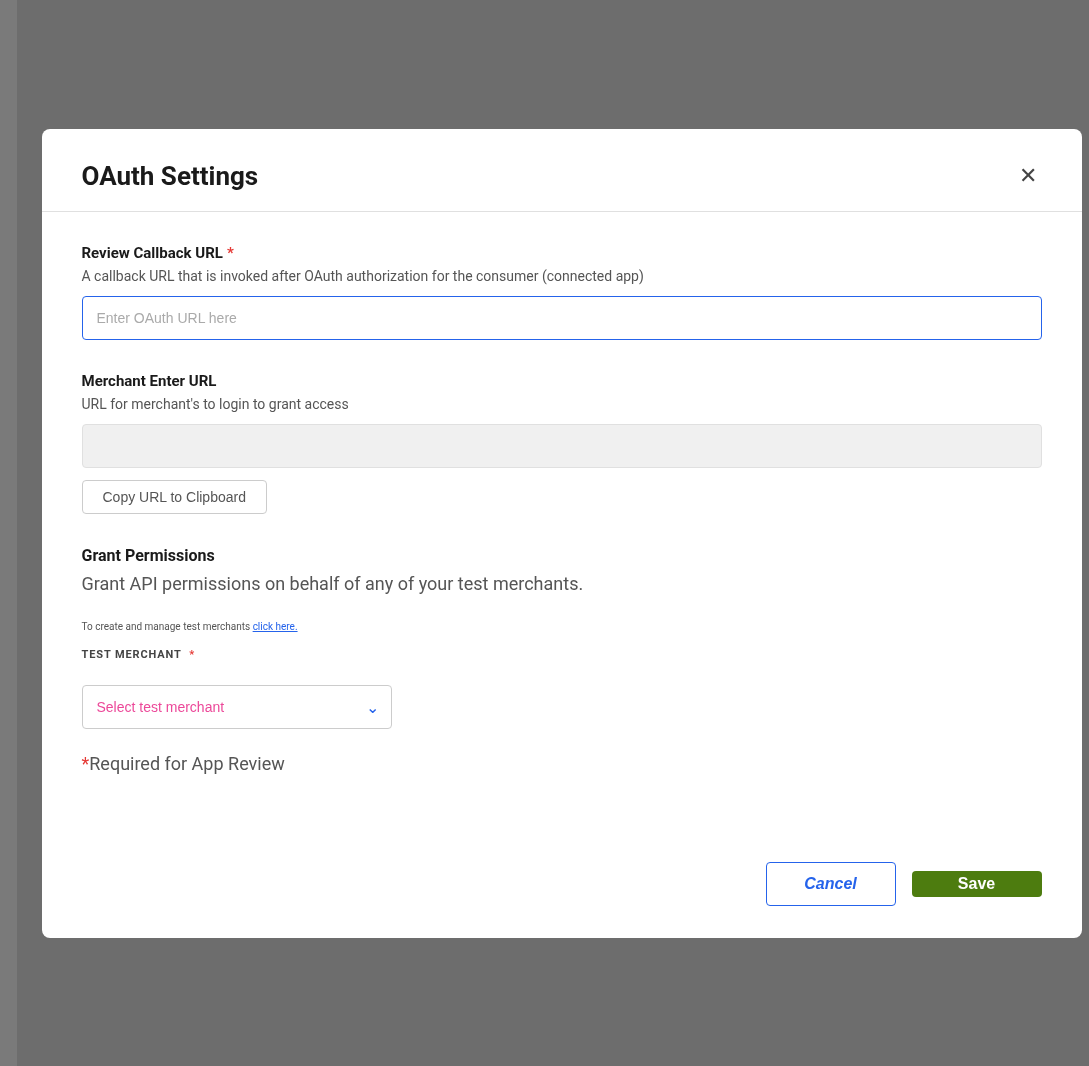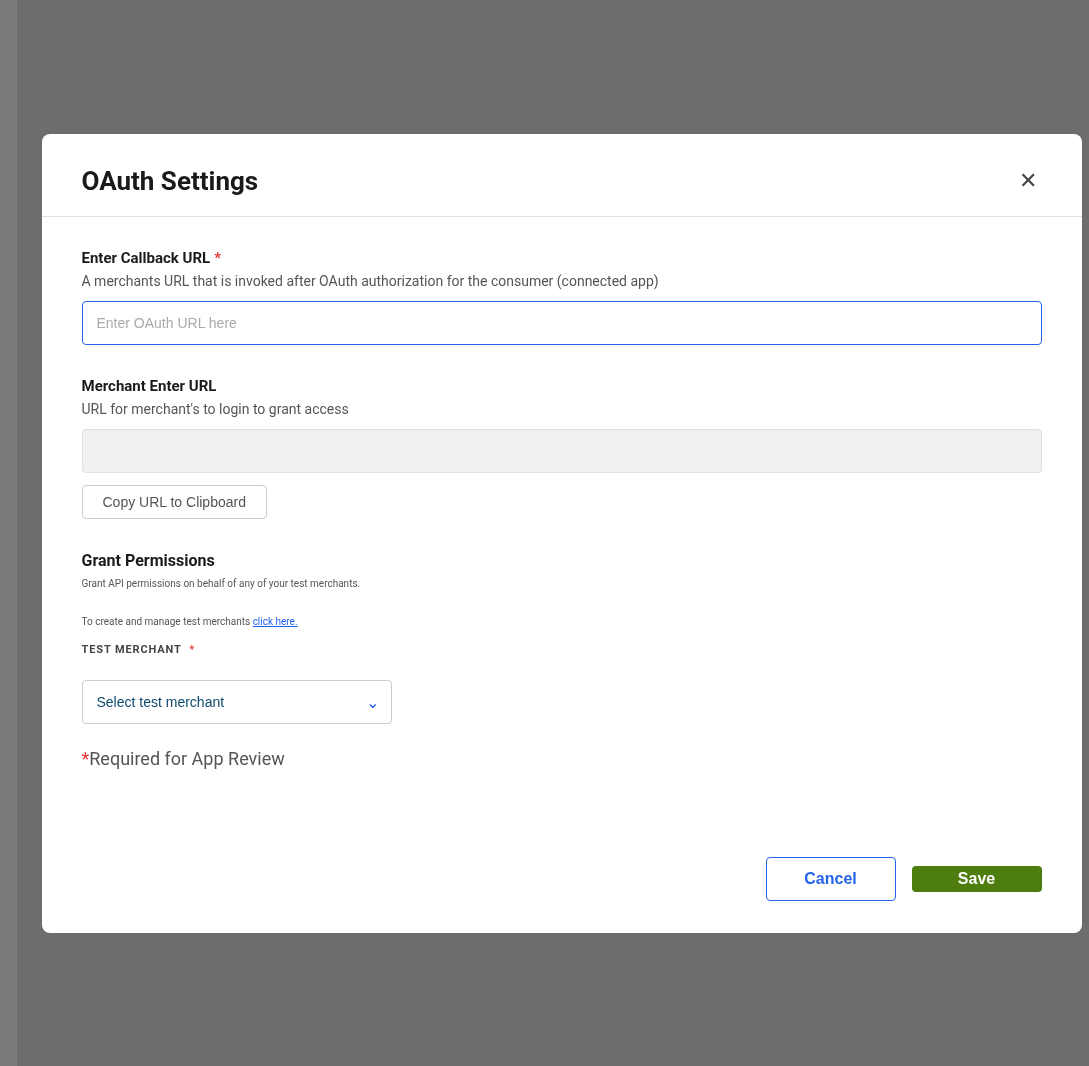--- a/index.html
+++ b/index.html
@@ -135,21 +135,21 @@
     }
 
     .grant-title {
       font-size: 16px;
       font-weight: 700;
       color: #1a1a1a;
       margin-bottom: 8px;
     }
 
     .grant-desc {
-      font-size: 10px;
+      font-size: 18px;
       color: #555;
       margin-bottom: 27px;
     }
 
     .grant-link-line {
       font-size: 10px;
       color: #555;
       margin-bottom: 16px;
     }
 
@@ -177,21 +177,21 @@
       width: 310px;
     }
 
     .select-field {
       width: 100%;
       height: 44px;
       border: 1.5px solid #ccc;
       border-radius: 4px;
       padding: 0 14px;
       font-size: 14px;
-      color: #0c4a6e;
+      color: #ec4899;
       background: #fff;
       appearance: none;
       -webkit-appearance: none;
       cursor: pointer;
       outline: none;
     }
 
     .select-chevron {
       position: absolute;
       right: 12px;
@@ -223,20 +223,21 @@
     .btn-cancel {
       padding: 12px 36px;
       background: #fff;
       border: 1.5px solid #2563eb;
       border-radius: 4px;
       font-size: 16px;
       color: #2563eb;
       font-weight: 600;
       cursor: pointer;
       min-width: 130px;
+      font-style: italic;
     }
 
     .btn-save {
       padding: 4px 36px;
       background: #4d7c0f;
       border: none;
       border-radius: 4px;
       font-size: 16px;
       color: #fff;
       font-weight: 600;
@@ -256,23 +257,23 @@
         <span>✕</span>
       </button>
     </div>
 
     <div class="divider"></div>
 
     <div class="modal-body">
 
       <div class="section">
         <div class="field-label">
-          <span>Enter Callback URL</span><span class="required-star">*</span>
-        </div>
-        <div class="field-description">A merchants URL that is invoked after OAuth authorization for the consumer (connected app)</div>
+          <span>Review Callback URL</span><span class="required-star">*</span>
+        </div>
+        <div class="field-description">A callback URL that is invoked after OAuth authorization for the consumer (connected app)</div>
         <input class="text-input" type="text" placeholder="Enter OAuth URL here" style="">
       </div>
 
       <div class="section">
         <div class="field-label">Merchant Enter URL</div>
         <div class="field-description">URL for merchant's to login to grant access</div>
         <input class="text-input disabled" type="text" disabled="" style="">
         <button class="copy-btn">
           <span>Copy URL to Clipboard</span>
         </button>

